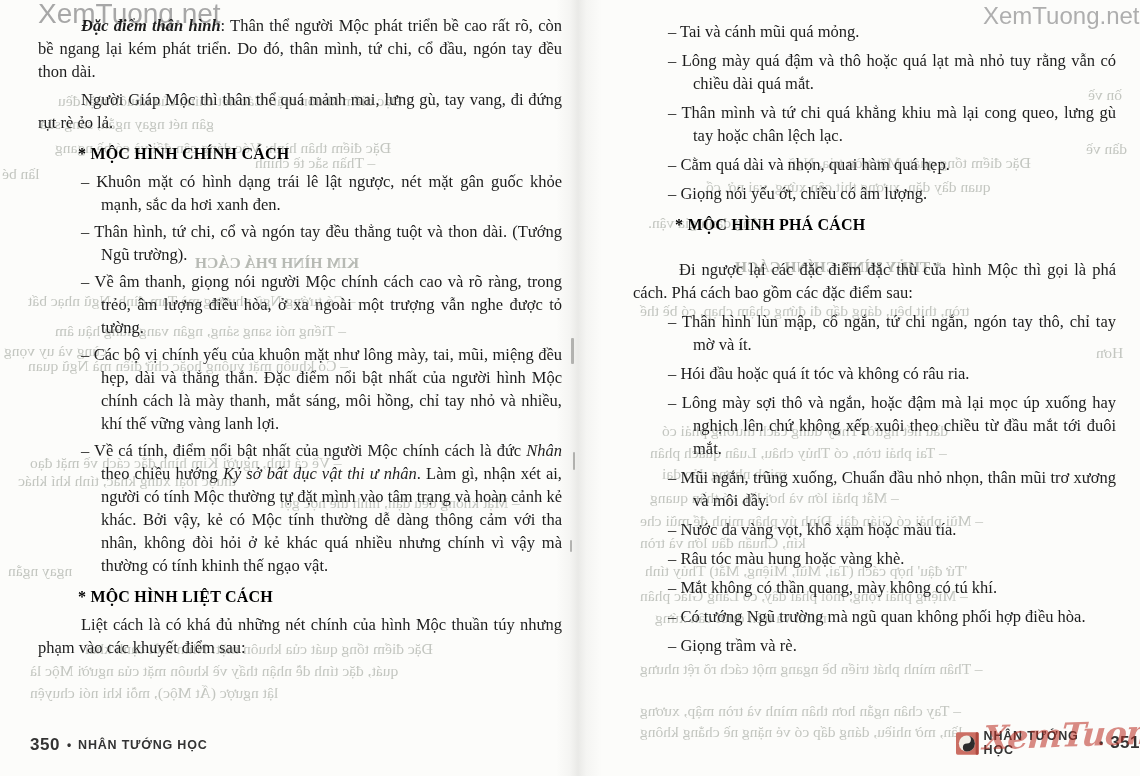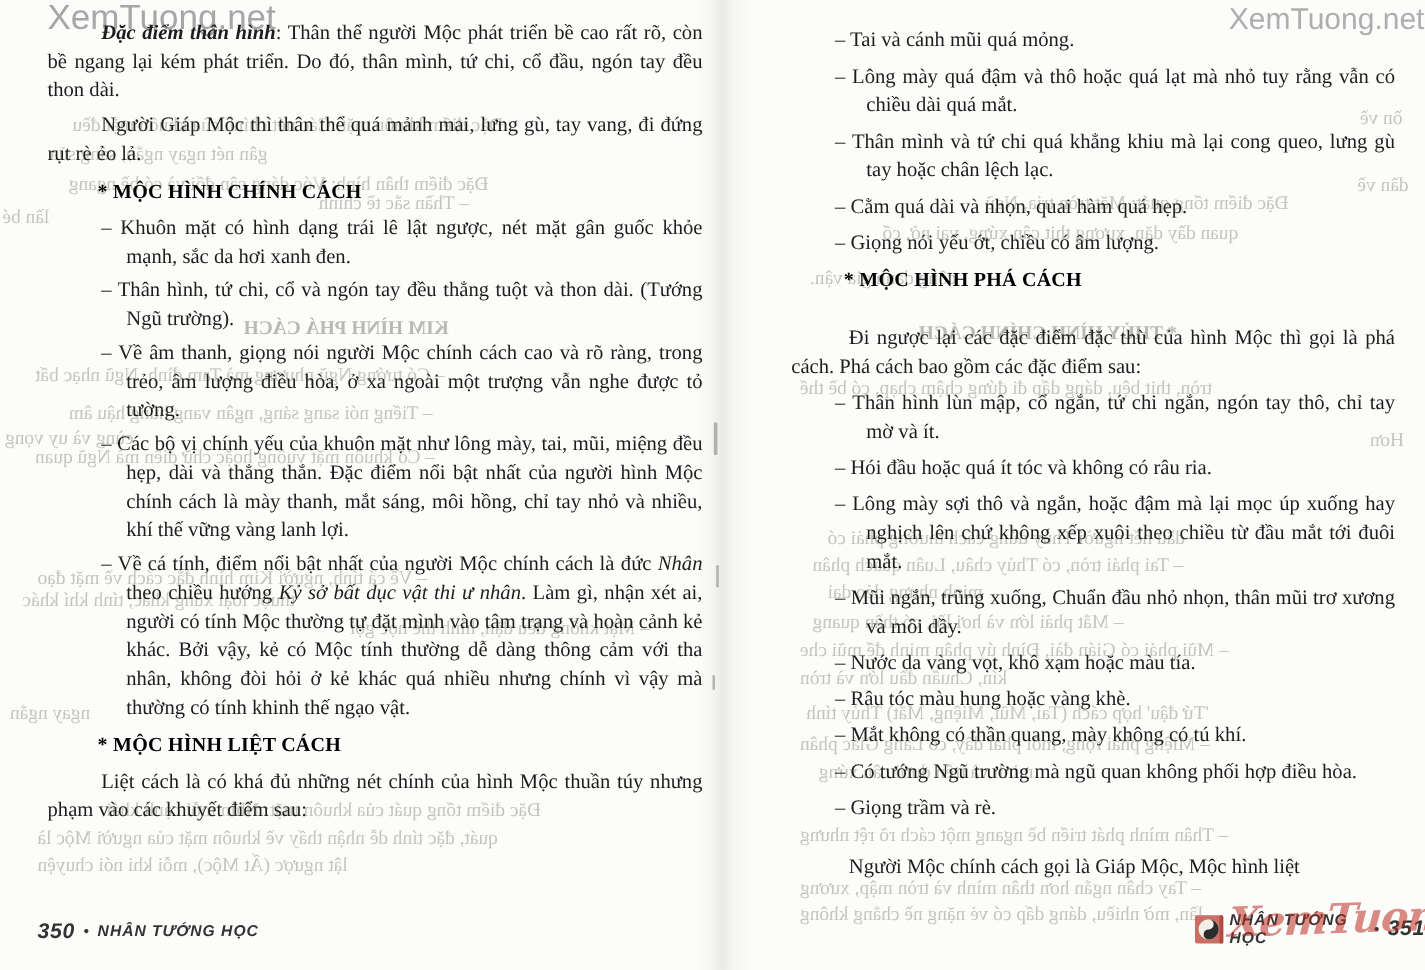--- a/index.html
+++ b/index.html
@@ -68,21 +68,21 @@
     font-size:33px;letter-spacing:-1px;
     color:rgba(186,43,32,0.55);
     transform:rotate(-2deg) skewX(-6deg);
     pointer-events:none;z-index:5;
   }
 
   
   .footer{
     position:absolute;display:flex;align-items:center;
     font-family:"Liberation Sans","DejaVu Sans",sans-serif;
-    font-weight:bold;color:#333;font-style:italic;
+    font-weight:bold;color:#333;
   }
   .footer-left{left:30px;top:735px;}
   .footer-right{left:956px;top:729px;}
   .f-page{font-size:17px;letter-spacing:0.5px;}
   .f-dot{font-size:12px;margin:0 7px;}
   .f-title{font-size:12.5px;letter-spacing:0.8px;}
   .f-icon{margin-right:5px;display:block;}
 </style>
 </head>
 <body>
@@ -166,21 +166,20 @@
     <div class="item">– Thân hình lùn mập, cổ ngắn, tứ chi ngắn, ngón tay thô, chỉ tay mờ và ít.</div>
     <div class="item">– Hói đầu hoặc quá ít tóc và không có râu ria.</div>
     <div class="item">– Lông mày sợi thô và ngắn, hoặc đậm mà lại mọc úp xuống hay nghịch lên chứ không xếp xuôi theo chiều từ đầu mắt tới đuôi mắt.</div>
     <div class="item">– Mũi ngắn, trũng xuống, Chuẩn đầu nhỏ nhọn, thân mũi trơ xương và môi dầy.</div>
     <div class="item">– Nước da vàng vọt, khô xạm hoặc màu tía.</div>
     <div class="item">– Râu tóc màu hung hoặc vàng khè.</div>
     <div class="item">– Mắt không có thần quang, mày không có tú khí.</div>
     <div class="item">– Có tướng Ngũ trường mà ngũ quan không phối hợp điều hòa.</div>
     <div class="item">– Giọng trầm và rè.</div>
 
-    <p class="body ind-r">Người Mộc chính cách gọi là Giáp Mộc, Mộc hình liệt</p>
   </div>
 
   <div class="footer footer-left">
     <span class="f-page">350</span>
     <span class="f-dot">•</span>
     <span class="f-title">NHÂN TƯỚNG HỌC</span>
   </div>
 
   <div class="footer footer-right">
     <svg class="f-icon" width="27" height="27" viewBox="0 0 27 27">

